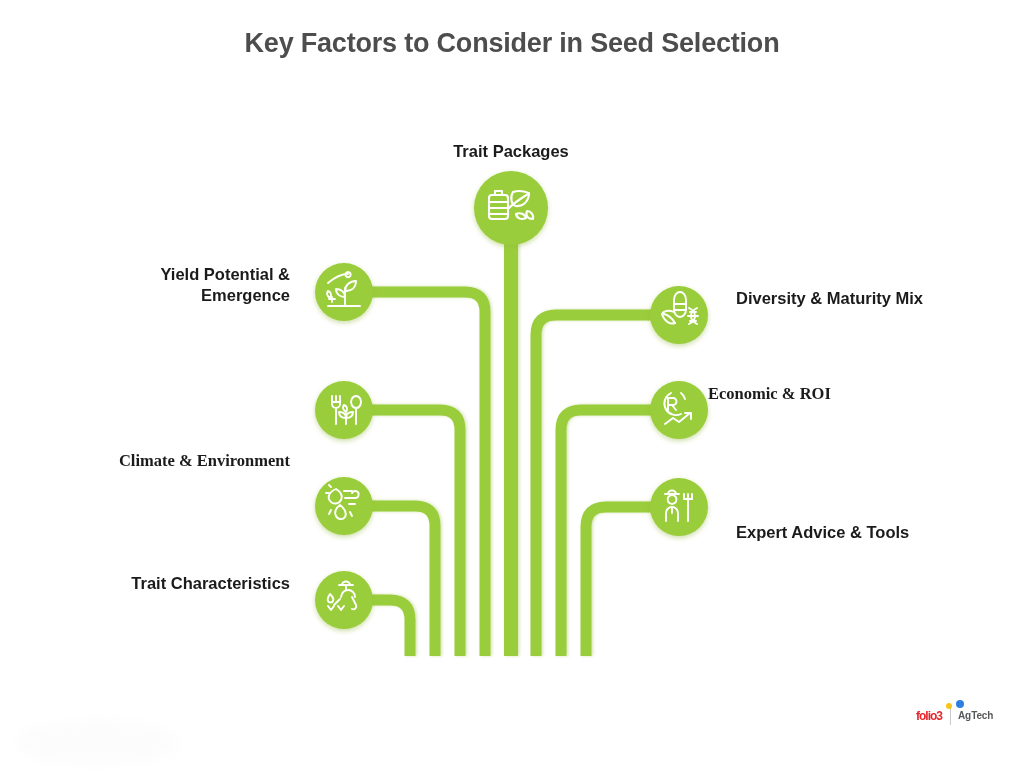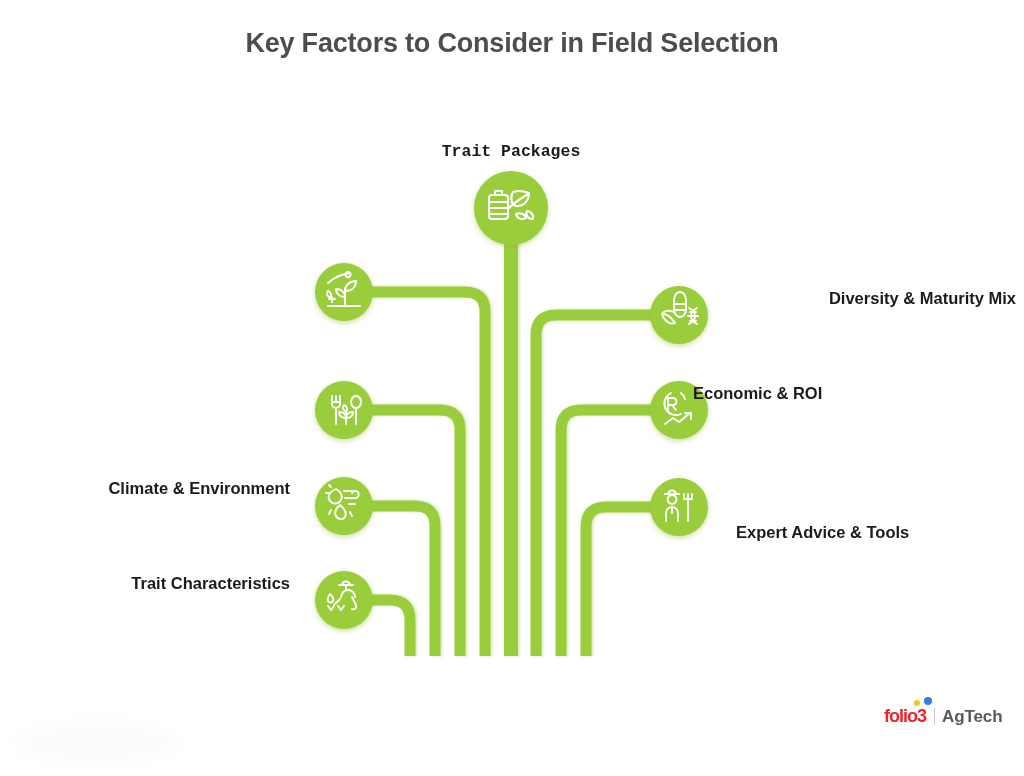--- a/index.html
+++ b/index.html
@@ -68,25 +68,26 @@
   .logo {
     position: absolute;
     left: 884px;
     top: 703px;
     display: flex;
     align-items: center;
     height: 26px;
   }
   .logo-word {
     position: relative;
-    font-size: 18px;
+    font-size: 12px;
     font-weight: bold;
     color: #e8262a;
     letter-spacing: -1.0px;
     line-height: 1;
+    margin-left: 32px;
   }
   .logo-dot {
     position: absolute;
     border-radius: 50%;
   }
   .logo-dot.yellow {
     width: 6px; height: 6px;
     background: #f7c61a;
     left: 30px; top: -7px;
   }
@@ -95,35 +96,35 @@
     background: #2f7fe0;
     left: 40px; top: -10px;
   }
   .logo-div {
     width: 1px;
     height: 17px;
     background: #c9c9c9;
     margin: 0 7px 0 8px;
   }
   .logo-sub {
-    font-size: 17px;
+    font-size: 10px;
     font-weight: bold;
     color: #58595b;
     letter-spacing: -0.1px;
     line-height: 1;
   }
 </style>
 </head>
 <body>
 
 <div id="stage">
 
   <div class="bg-blob"></div>
 
-  <div class="title">Key Factors to Consider in Field Selection</div>
+  <div class="title">Key Factors to Consider in Seed Selection</div>
 
   <svg id="diagram" viewBox="0 0 1024 776">
     <defs>
       <filter id="nodeShadow" x="-60%" y="-60%" width="220%" height="220%">
         <feDropShadow dx="0" dy="2" stdDeviation="2.6" flood-color="#8fb53a" flood-opacity="0.45"></feDropShadow>
       </filter>
       <filter id="stemShadow" x="-60%" y="-30%" width="220%" height="160%">
         <feDropShadow dx="1.5" dy="0" stdDeviation="1.6" flood-color="#8fb53a" flood-opacity="0.38"></feDropShadow>
       </filter>
     </defs>
@@ -266,27 +267,29 @@
         <path d="M 666 521 v -8 a 6 6 0 0 1 6 -6 a 6 6 0 0 1 6 6 v 8"></path>
         <path d="M 672 507 v 6"></path>
 
         <path d="M 684 494 v 5 M 688 494 v 5 M 692 494 v 5"></path>
         <path d="M 684 499 h 8"></path>
         <path d="M 688 499 v 22"></path>
       </g>
     </g>
   </svg>
 
-  <div class="node-label label-top" style="left:352px; top:141px; width:318px;font-family:Liberation Mono, monospace;">Trait Packages</div>
-
-  <div class="node-label label-left" style="left:20px; top:478px; width:270px;">Climate &amp; Environment</div>
+  <div class="node-label label-top" style="left:352px; top:141px; width:318px;">Trait Packages</div>
+
+  <div class="node-label label-left" style="left:20px; top:264px; width:270px;">Yield Potential &amp;
+Emergence</div>
+  <div class="node-label label-left" style="left:20px; top:450px; width:270px;font-family:Liberation Serif, serif;">Climate &amp; Environment</div>
   <div class="node-label label-left" style="left:20px; top:573px; width:270px;">Trait Characteristics</div>
 
-  <div class="node-label label-right" style="left:736px; top:288px; width:280px;text-align:right;">Diversity &amp; Maturity Mix</div>
-  <div class="node-label label-right" style="left:693px; top:383px; width:280px;">Economic &amp; ROI</div>
+  <div class="node-label label-right" style="left:736px; top:288px; width:280px;">Diversity &amp; Maturity Mix</div>
+  <div class="node-label label-right" style="left:708px; top:383px; width:280px;font-family:Liberation Serif, serif;">Economic &amp; ROI</div>
   <div class="node-label label-right" style="left:736px; top:478px; width:280px;margin-top:44px;">Expert Advice &amp; Tools</div>
 
   <div class="logo">
     <div class="logo-word">
       <span>folio3</span>
       <span class="logo-dot yellow"></span>
       <span class="logo-dot blue"></span>
     </div>
     <div class="logo-div"></div>
     <div class="logo-sub">AgTech</div>

